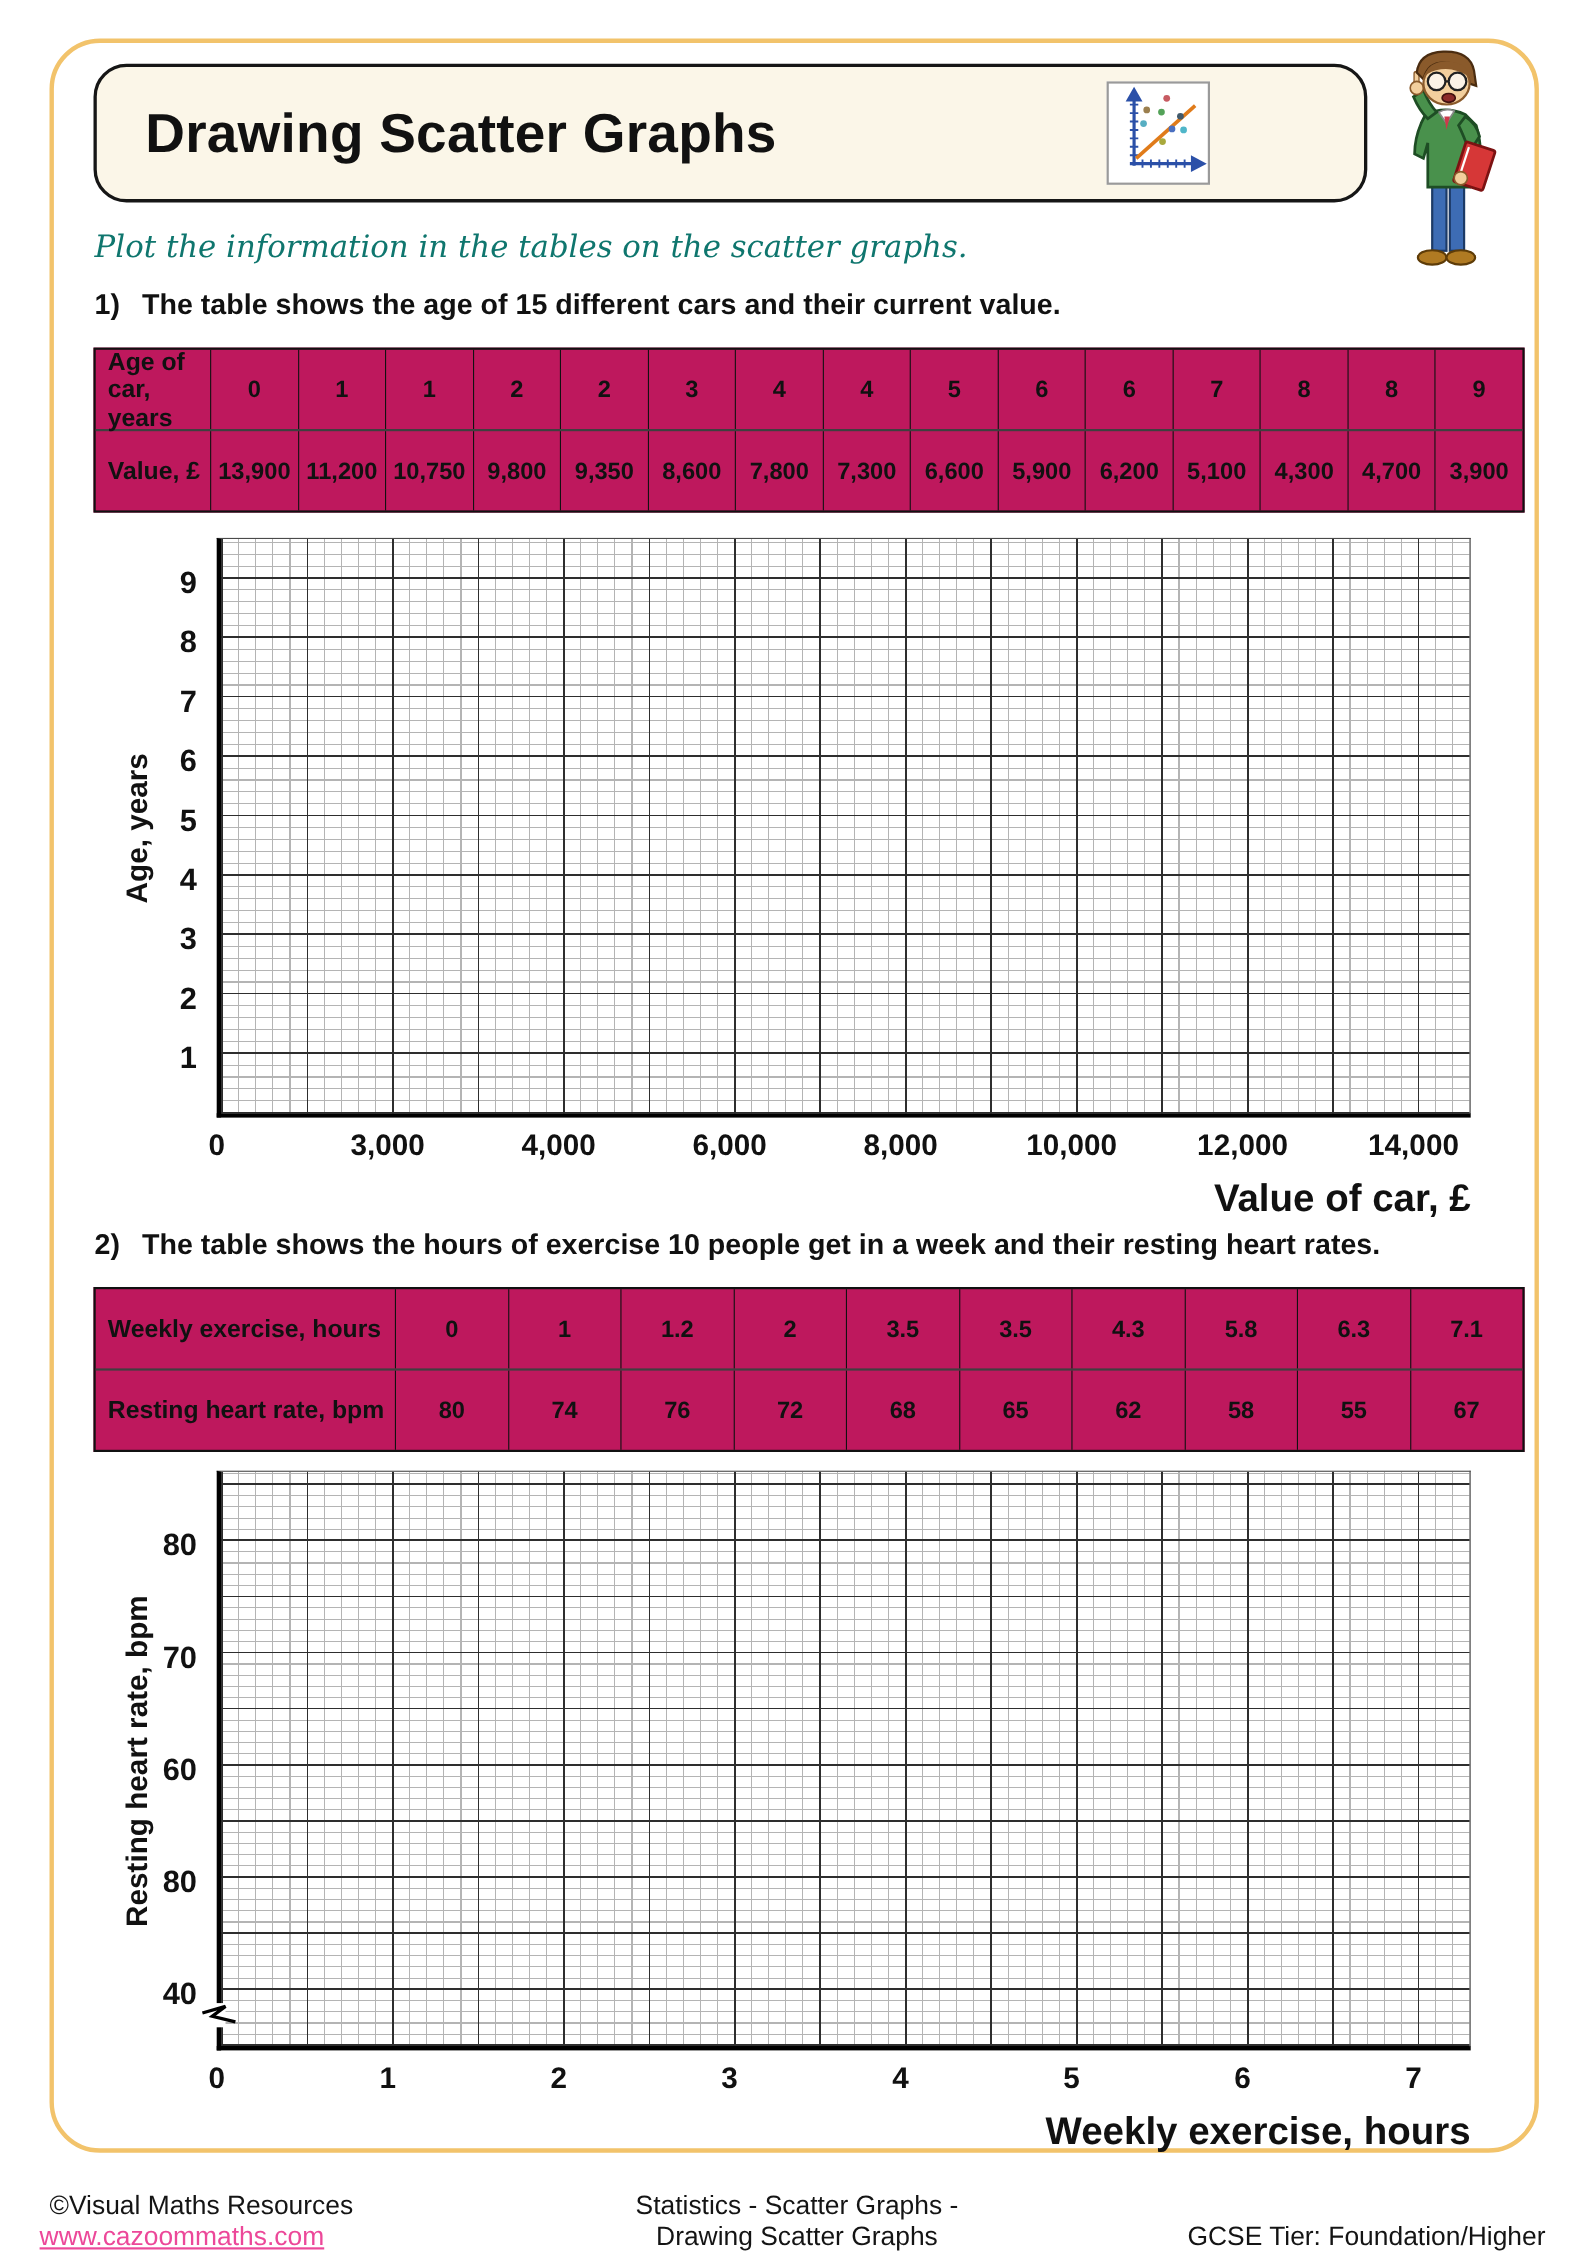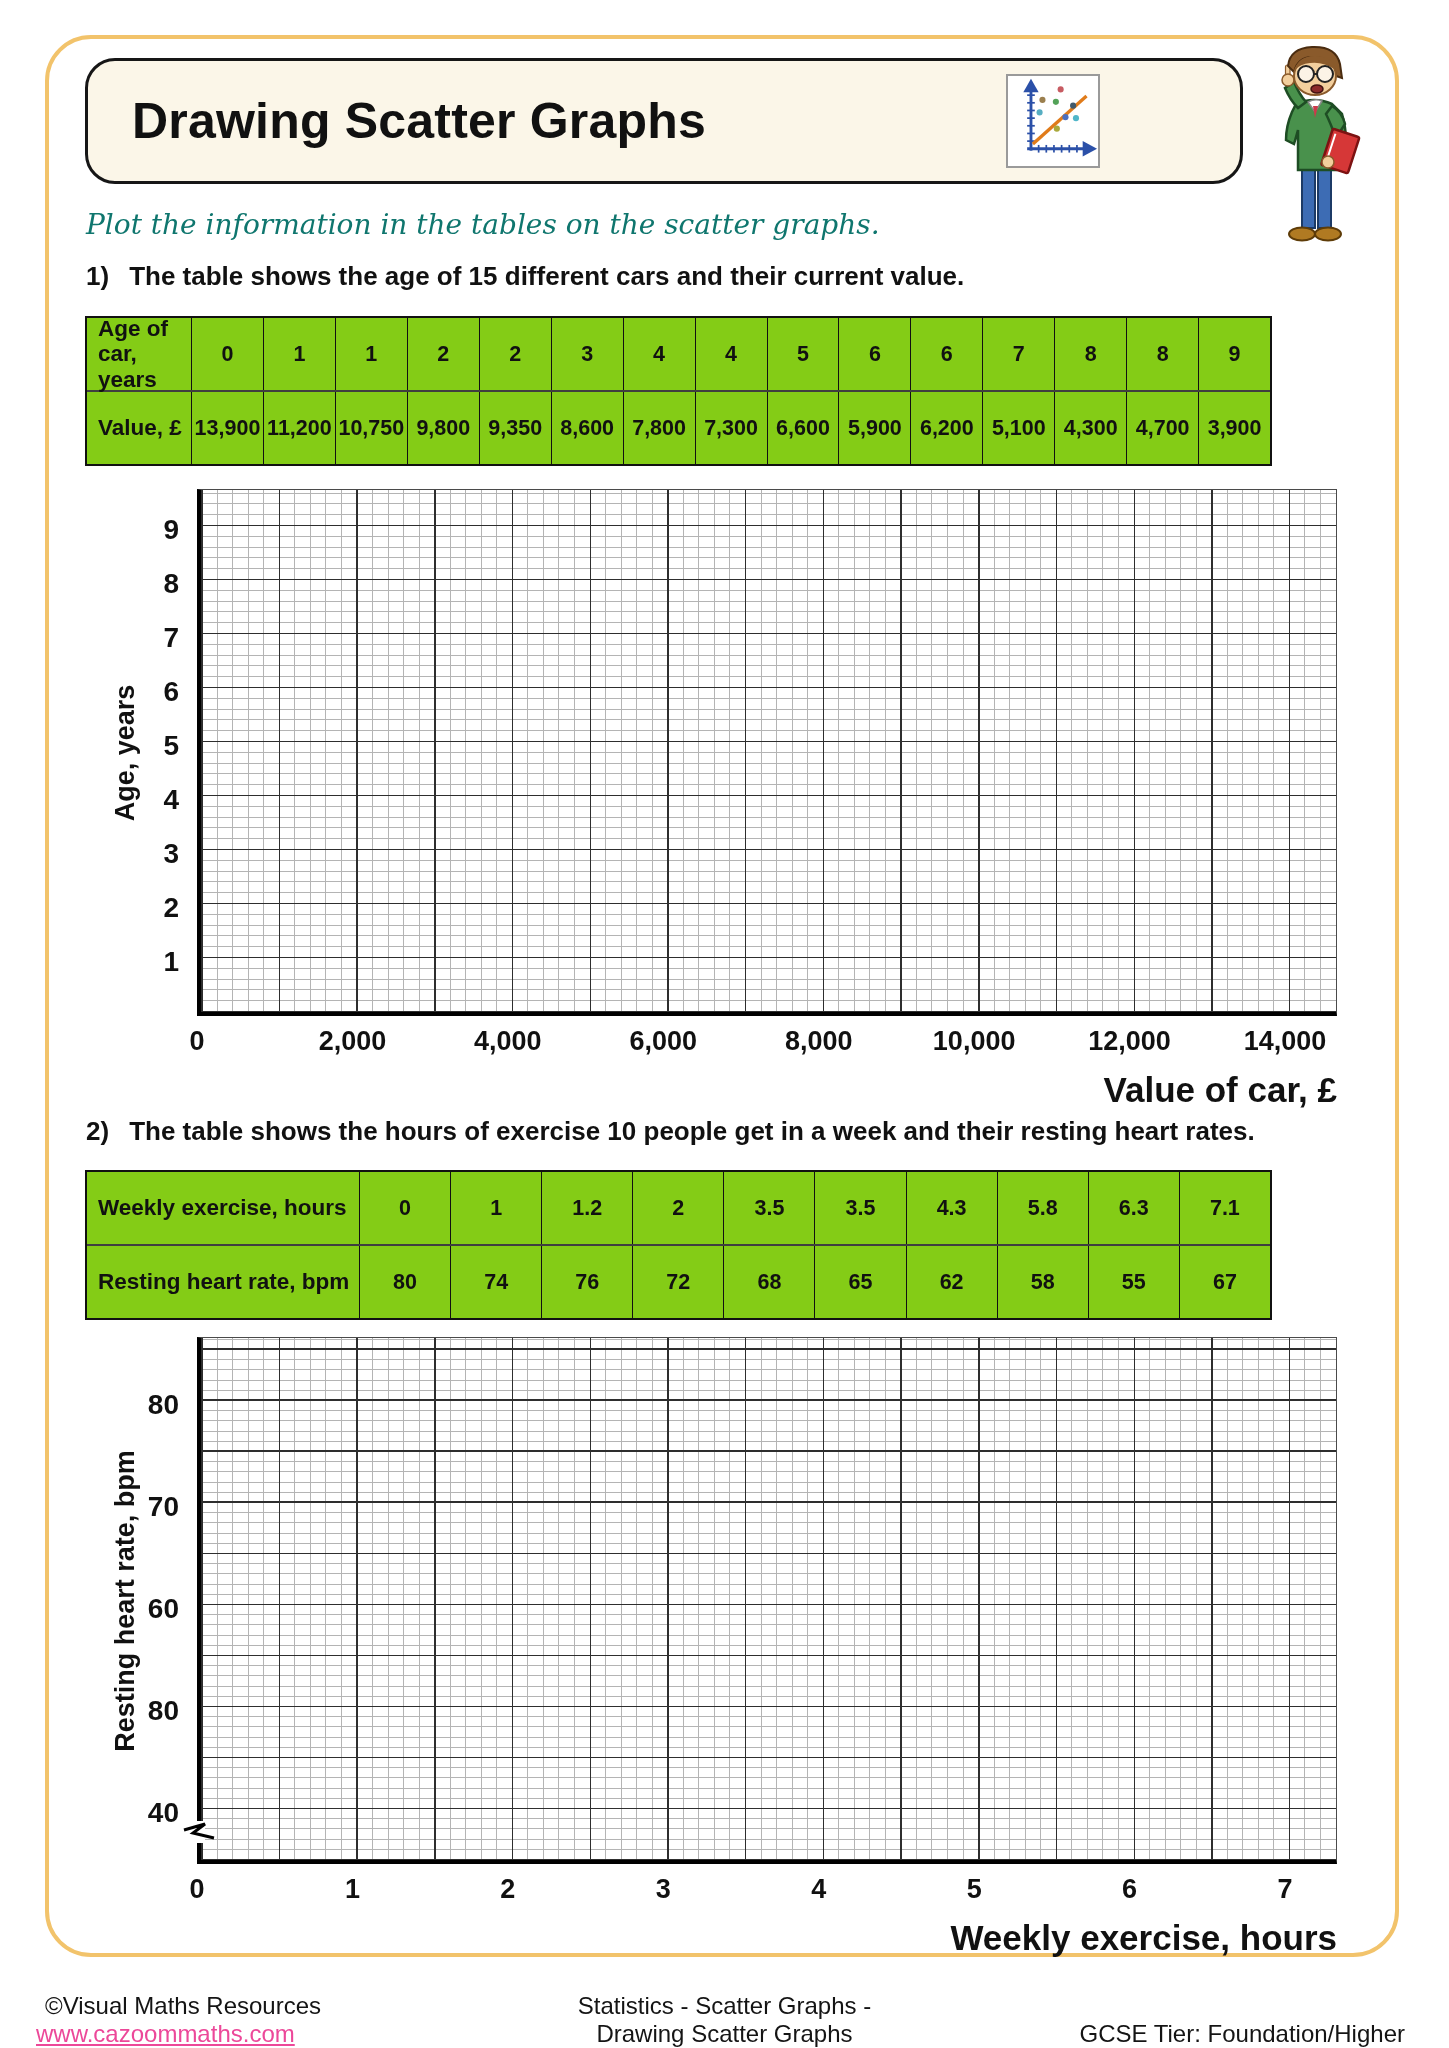--- a/index.html
+++ b/index.html
@@ -16,21 +16,21 @@
   .logo{position:absolute;left:1110px;top:66px;width:122px;text-align:center}
   .logo-box{display:inline-block;width:62px;height:68px}
   .logo-text{font-family:"DejaVu Serif",serif;font-weight:bold;font-size:25px;margin-top:1px;letter-spacing:-1px}
   .teacher{position:absolute;left:1254px;top:44px;width:116px;height:216px}
   
   .instruction{position:absolute;left:86px;top:208px;font-family:"DejaVu Serif",serif;
                font-style:italic;font-size:28px;color:#0f766e}
   .qline{position:absolute;left:86px;display:flex;gap:20px;font-size:26px;font-weight:bold}
   #q1line{top:261px}#q2line{top:1116px}
   
-  .wtable{position:absolute;left:85px;width:1187px;border:2.5px solid #111;box-sizing:border-box;background:#84cc16}
+  .wtable{position:absolute;left:85px;width:1301px;border:2.5px solid #111;box-sizing:border-box;background:#be185d}
   #table1{top:316px}#table2{top:1170px}
   .trow{display:flex;height:72px}
   .trow.first{border-bottom:2.5px solid #3f3f3f}
   .tlabel{display:flex;align-items:center;padding-left:11px;font-weight:bold;font-size:22.5px;
           line-height:1.12;box-sizing:border-box;flex:none}
   #table1 .tlabel{width:104px}
   #table2 .tlabel{width:272px}
   .tcells{display:flex;flex:1}
   .tcell{flex:1;display:flex;align-items:center;justify-content:center;font-weight:bold;
          font-size:21.5px;border-left:1.8px solid #111}
@@ -237,21 +237,21 @@
 
       <span class="ylab" style="--i: 6;">3</span>
 
       <span class="ylab" style="--i: 7;">2</span>
 
       <span class="ylab" style="--i: 8;">1</span>
     </div>
     <div>
       <span class="xlab" style="--i: 0;">0</span>
 
-      <span class="xlab" style="--i: 1;">2,000</span>
+      <span class="xlab" style="--i: 1;">3,000</span>
 
       <span class="xlab" style="--i: 2;">4,000</span>
 
       <span class="xlab" style="--i: 3;">6,000</span>
 
       <span class="xlab" style="--i: 4;">8,000</span>
 
       <span class="xlab" style="--i: 5;">10,000</span>
 
       <span class="xlab" style="--i: 6;">12,000</span>

